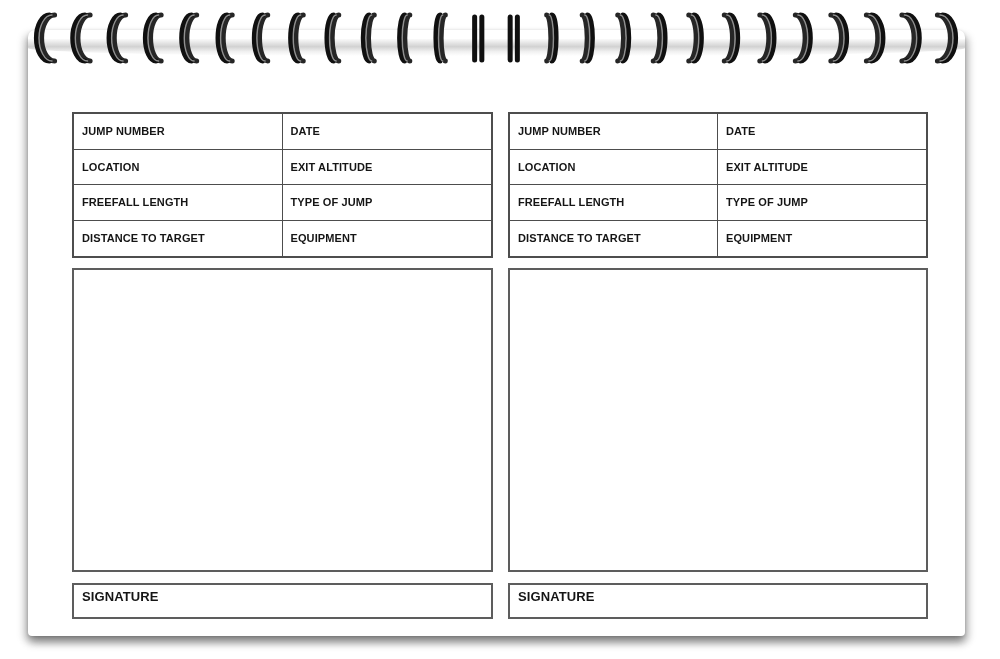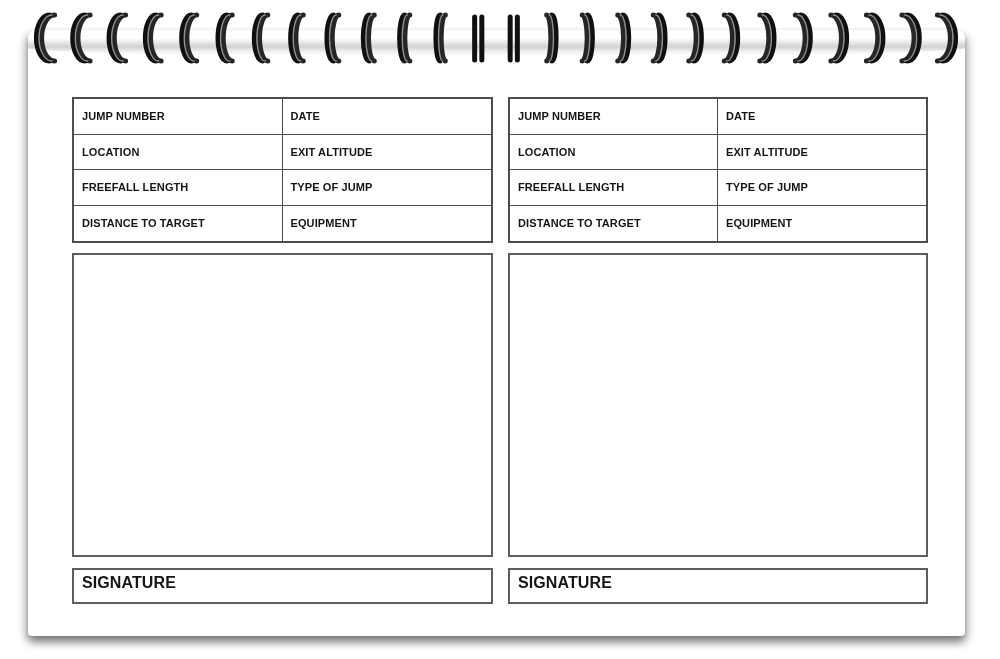--- a/index.html
+++ b/index.html
@@ -37,21 +37,21 @@
 
   
   .binding {
     position: absolute;
     left: 0; top: 6px;
     width: 1000px; height: 80px;
     z-index: 5;
   }
 
   
-  .log-panel { position: absolute; top: 67px; }
+  .log-panel { position: absolute; top: 82px; }
   .log-panel.left  { left: 44px;  width: 421px; }
   .log-panel.right { left: 480px; width: 420px; }
 
   .fields {
     height: 146px;
     border: 2px solid var(--border, #4d4d4d);
     display: grid;
     grid-template-columns: 1fr 1fr;
     grid-auto-rows: 1fr;
     background: #fff;
@@ -76,21 +76,21 @@
     height: 304px;
     border: 2px solid var(--border2, #5d5d5d);
     background: #fff;
   }
   .sig {
     margin-top: 11px;
     height: 36px;
     border: 2px solid var(--border2, #5d5d5d);
     background: #fff;
     padding: 4px 8px;
-    font-size: 16px;
+    font-size: 13px;
     font-weight: bold;
     letter-spacing: 0.1px;
     color: var(--ink, #151515);
   }
 </style>
 </head>
 <body>
 
 <div class="scene">
 

